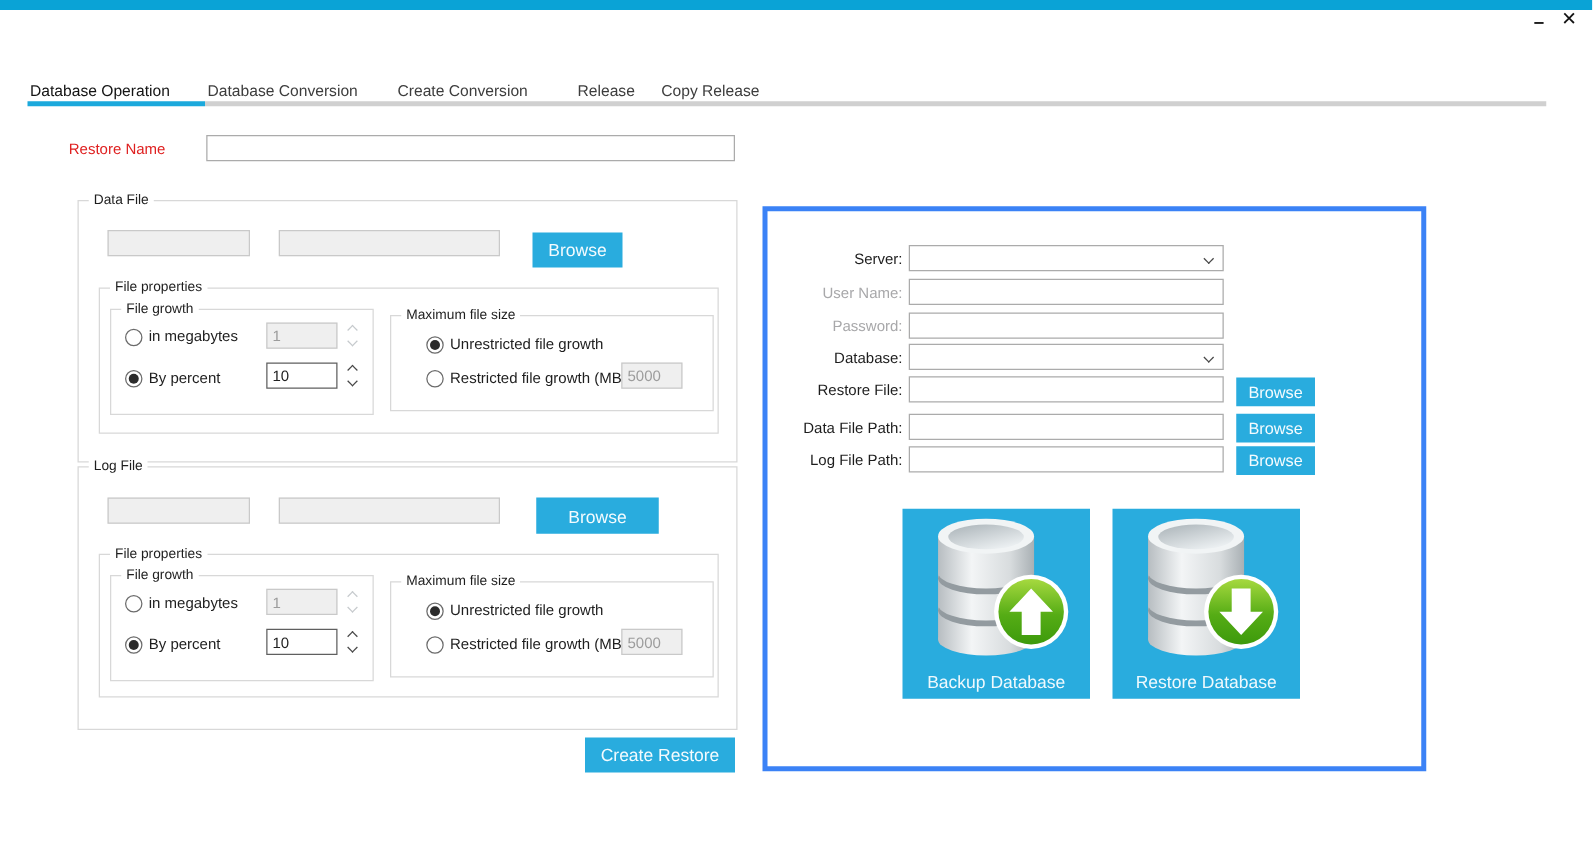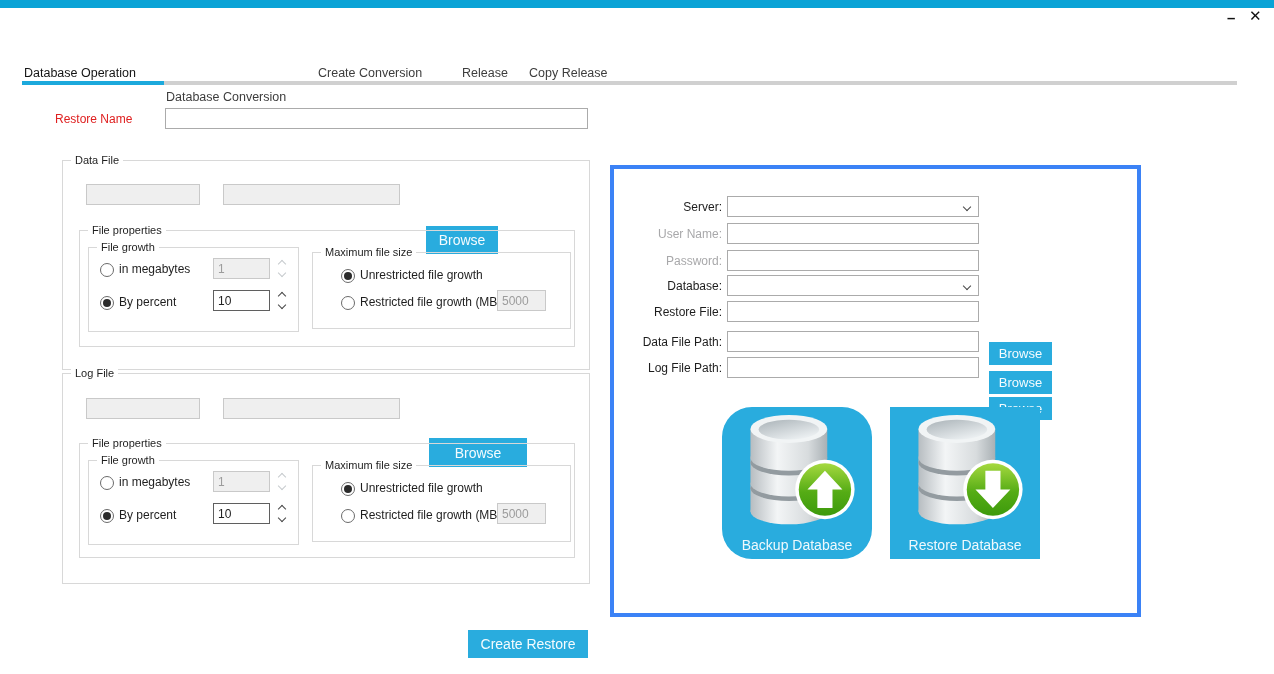--- a/index.html
+++ b/index.html
@@ -17,21 +17,21 @@
   .tab.active{color:#141414;}
   .tab-underline-active{position:absolute;left:22px;top:81px;width:142px;height:4px;background:#1CA9DC;}
   .tab-underline-rest{position:absolute;left:164px;top:81px;width:1073px;height:4px;background:#D0D0D0;}
 
   
   .tb{position:absolute;box-sizing:border-box;height:21px;border:1px solid #ABABAB;background:#fff;
       font-family:inherit;font-size:12px;color:#222;padding:0 4px;outline:none;}
   .tb.dis{background:#EFEFEF;border-color:#C9C9C9;color:#9c9c9c;}
   .tb.dark{border-color:#5f5f5f;}
   .btn{position:absolute;background:#29ACDE;color:#F4FBFE;border:none;display:flex;align-items:center;
-       justify-content:center;font-family:inherit;cursor:pointer;margin-top:40px;}
+       justify-content:center;font-family:inherit;cursor:pointer;}
   .grp{position:absolute;border:1px solid #D8D8D8;}
   .grp-label{position:absolute;top:-8px;left:8px;background:#fff;padding:0 4px;font-size:11px;
              line-height:14px;white-space:nowrap;color:#1e1e1e;}
   .radio{position:absolute;width:12px;height:12px;border:1px solid #6b6b6b;border-radius:50%;background:#fff;cursor:pointer;}
   .radio.sel::after{content:"";position:absolute;inset:2px;background:#2b2b2b;border-radius:50%;}
   .rlabel{position:absolute;font-size:12px;white-space:nowrap;}
   .chev{width:5px;height:5px;border:solid #474747;border-width:0 1.2px 1.2px 0;}
   .chev.up{transform:rotate(-135deg);}
   .chev.down{transform:rotate(45deg);}
   .spin-arrows{position:absolute;width:13px;display:flex;flex-direction:column;align-items:center;gap:3px;cursor:pointer;}
@@ -49,21 +49,21 @@
 <body>
 
 <div class="screen">
 
   <div class="topbar"></div>
   <span class="winbtn" style="left:1227px;top:10px;font-weight:bold;">–</span>
   <span class="winbtn" style="left:1249px;top:8px;">✕</span>
 
 
   <div class="tab active" style="left:24px;">Database Operation</div>
-  <div class="tab" style="left:166px;margin-top:24px;">Database Conversion</div>
+  <div class="tab" style="left:166px;">Database Conversion</div>
   <div class="tab" style="left:318px;">Create Conversion</div>
   <div class="tab" style="left:462px;">Release</div>
   <div class="tab" style="left:529px;">Copy Release</div>
   <div class="tab-underline-active"></div>
   <div class="tab-underline-rest"></div>
 
   <div class="abs" style="left:55px;top:112px;font-size:12px;color:#DF2020;">Restore Name</div>
   <input class="tb" style="left: 165px; top: 108px; width: 423px;" value="">
 
   <div class="grp" style="left:62px;top:160px;width:526px;height:208px;">
@@ -167,21 +167,21 @@
     <button class="btn" style="left:375px;top:133px;width:63px;height:23px;font-size:13px;">Browse</button>
 
     <div class="plabel" style="top:166px;">Data File Path:</div>
     <input class="tb" style="left: 113px; top: 162px; width: 252px;" value="">
     <button class="btn" style="left:375px;top:162px;width:63px;height:23px;font-size:13px;">Browse</button>
 
     <div class="plabel" style="top:192px;">Log File Path:</div>
     <input class="tb" style="left: 113px; top: 188px; width: 252px;" value="">
     <button class="btn" style="left:375px;top:188px;width:63px;height:23px;font-size:13px;">Browse</button>
 
-    <div class="tile" style="left:108px;top:238px;border-radius:30px;">
+    <div class="tile" style="left:108px;top:238px;">
       <svg width="128" height="122" viewBox="0 0 110 104" style="position:absolute;left:11px;top:4px;">
         <defs>
           <linearGradient id="cylA" gradientUnits="userSpaceOnUse" x1="15" y1="0" x2="81" y2="0">
             <stop offset="0" stop-color="#B7BDC1"></stop>
               <stop offset="0.35" stop-color="#F3F5F6"></stop>
             <stop offset="0.75" stop-color="#D8DCDE"></stop>
               <stop offset="1" stop-color="#A9B0B4"></stop>
           </linearGradient>
           <linearGradient id="innA" x1="0" y1="0" x2="0.7" y2="1">
             <stop offset="0" stop-color="#A9B2B7"></stop>

